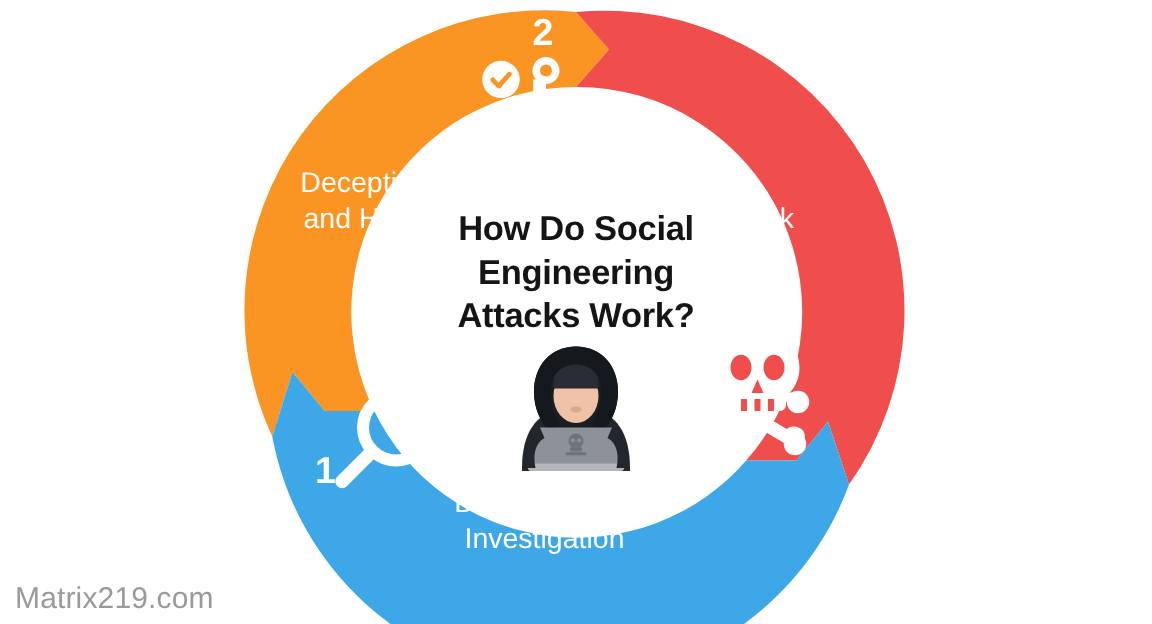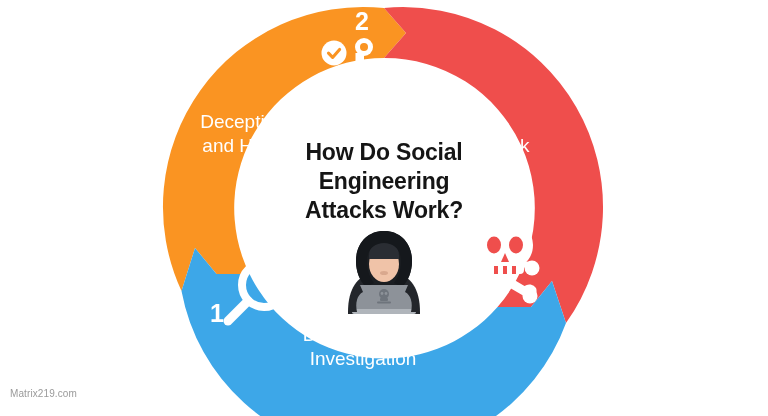--- a/index.html
+++ b/index.html
@@ -43,21 +43,21 @@
     font-size: 23px;
     font-weight: 700;
     letter-spacing: -0.2px;
   }
 
   .watermark {
     position: absolute;
     left: 10px;
     top: 388px;
     font-family: "Liberation Sans", sans-serif;
-    font-size: 10px;
+    font-size: 20px;
     color: #9a9a9a;
     letter-spacing: 0.1px;
     user-select: none;
     text-align: center;
   }
 </style>
 </head>
 <body>
 
 <div id="infographic">

